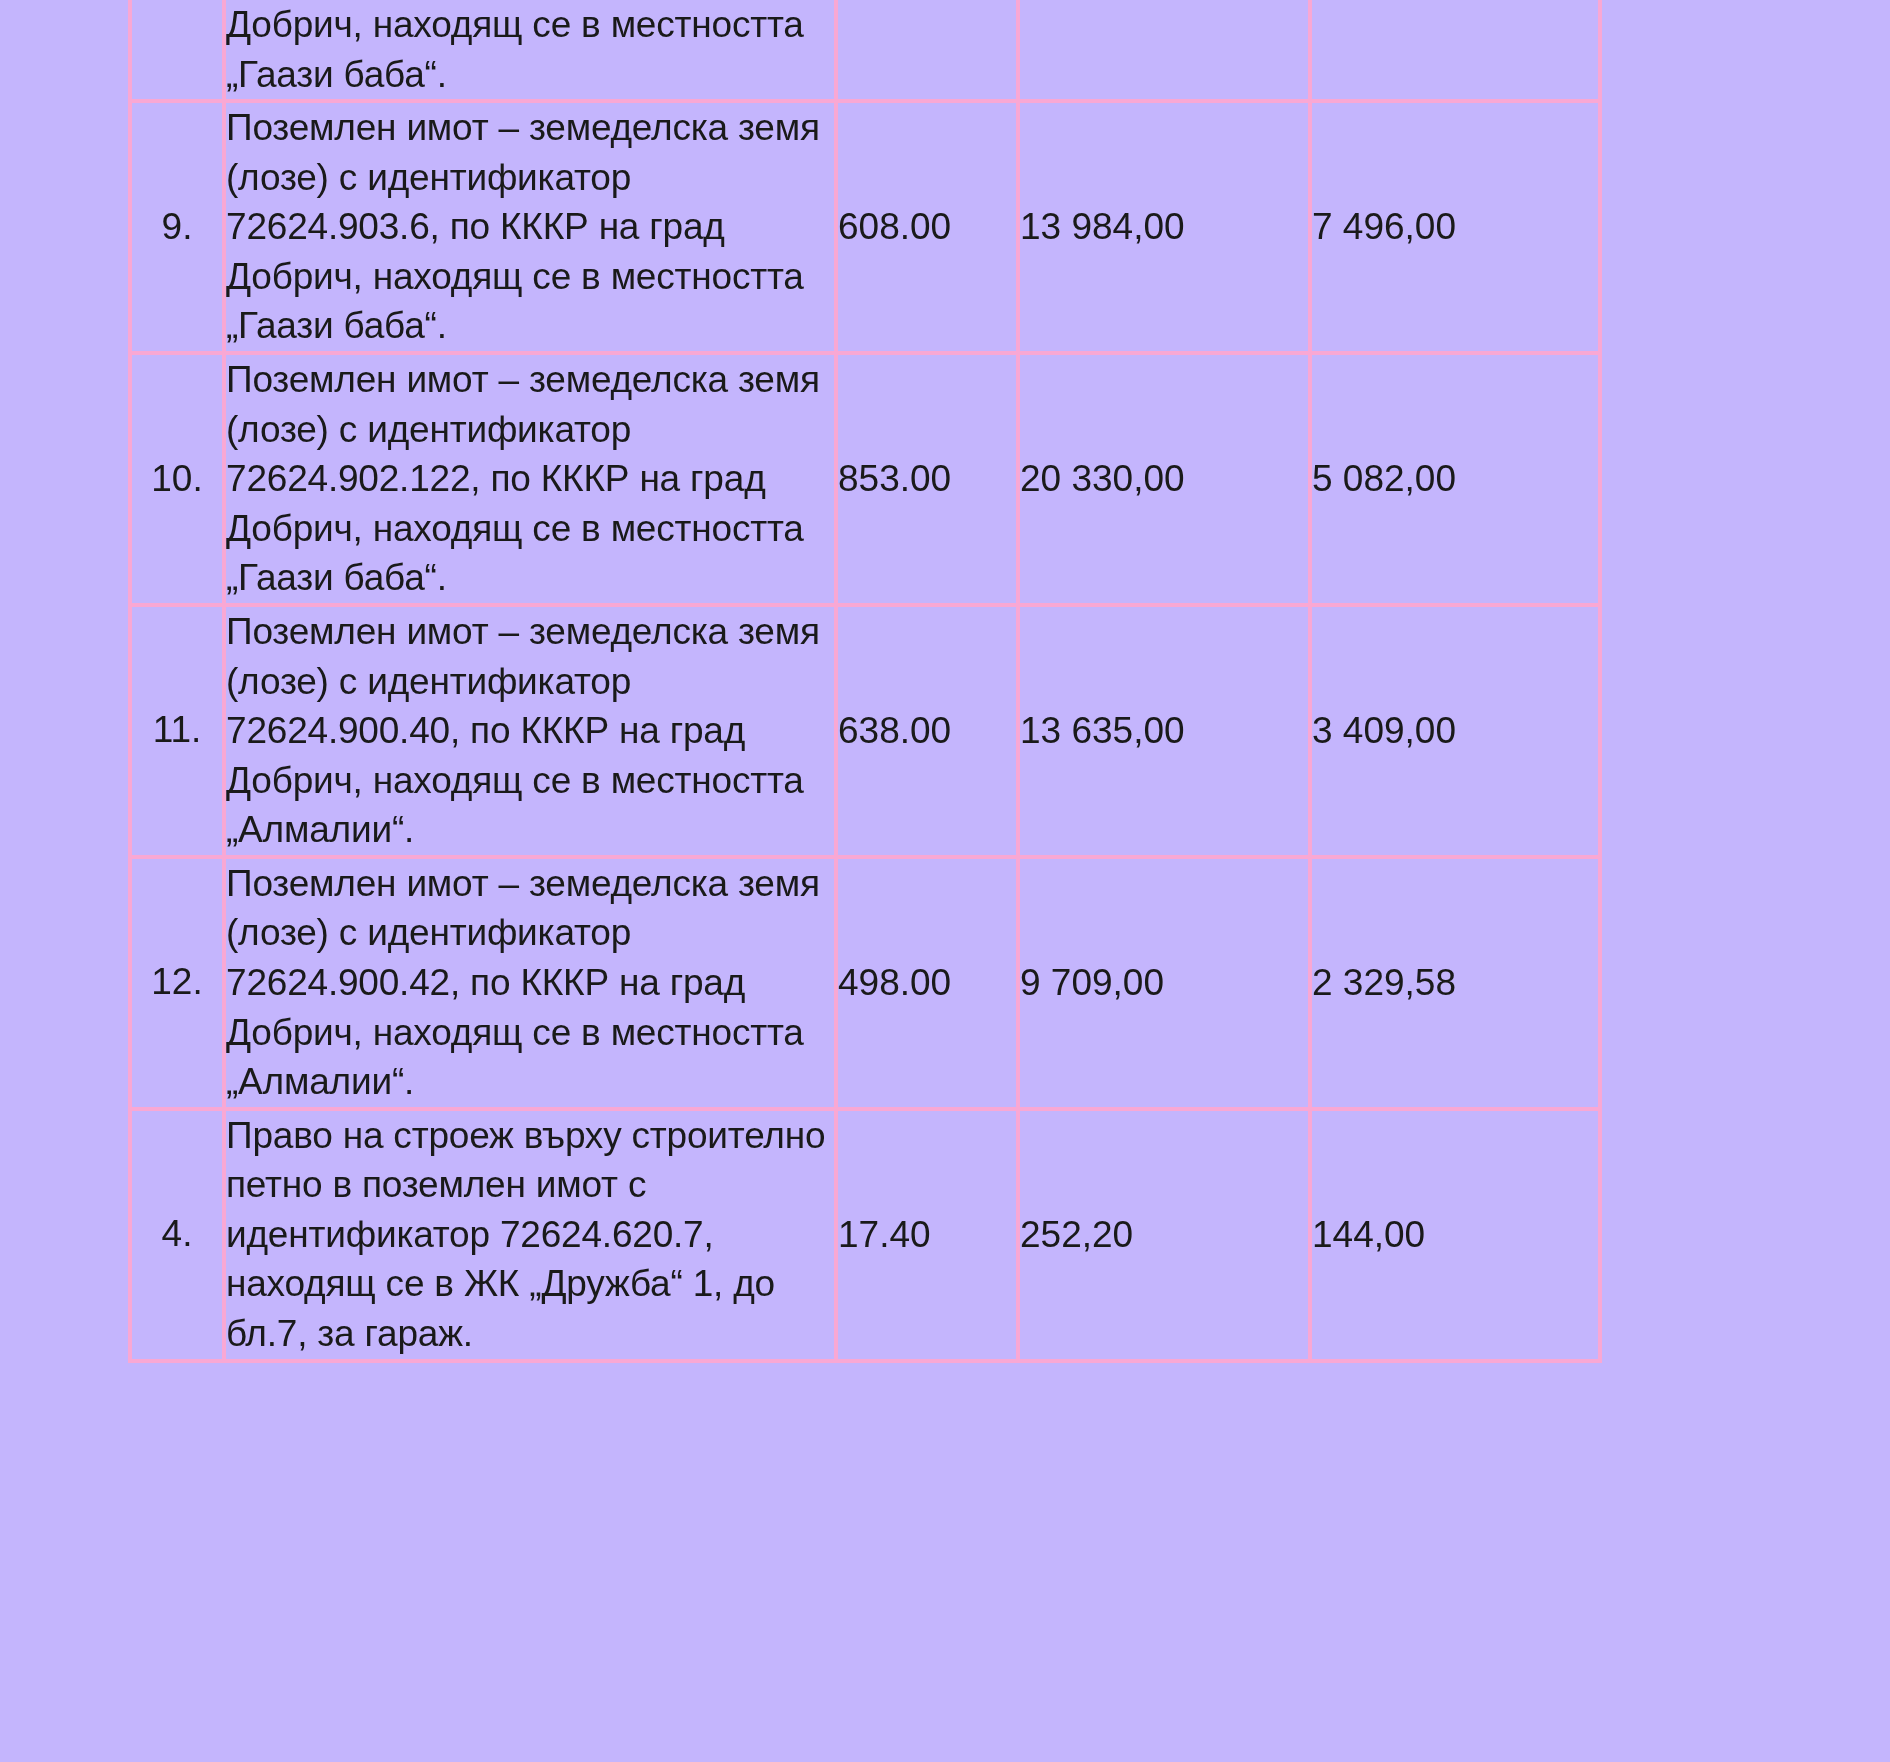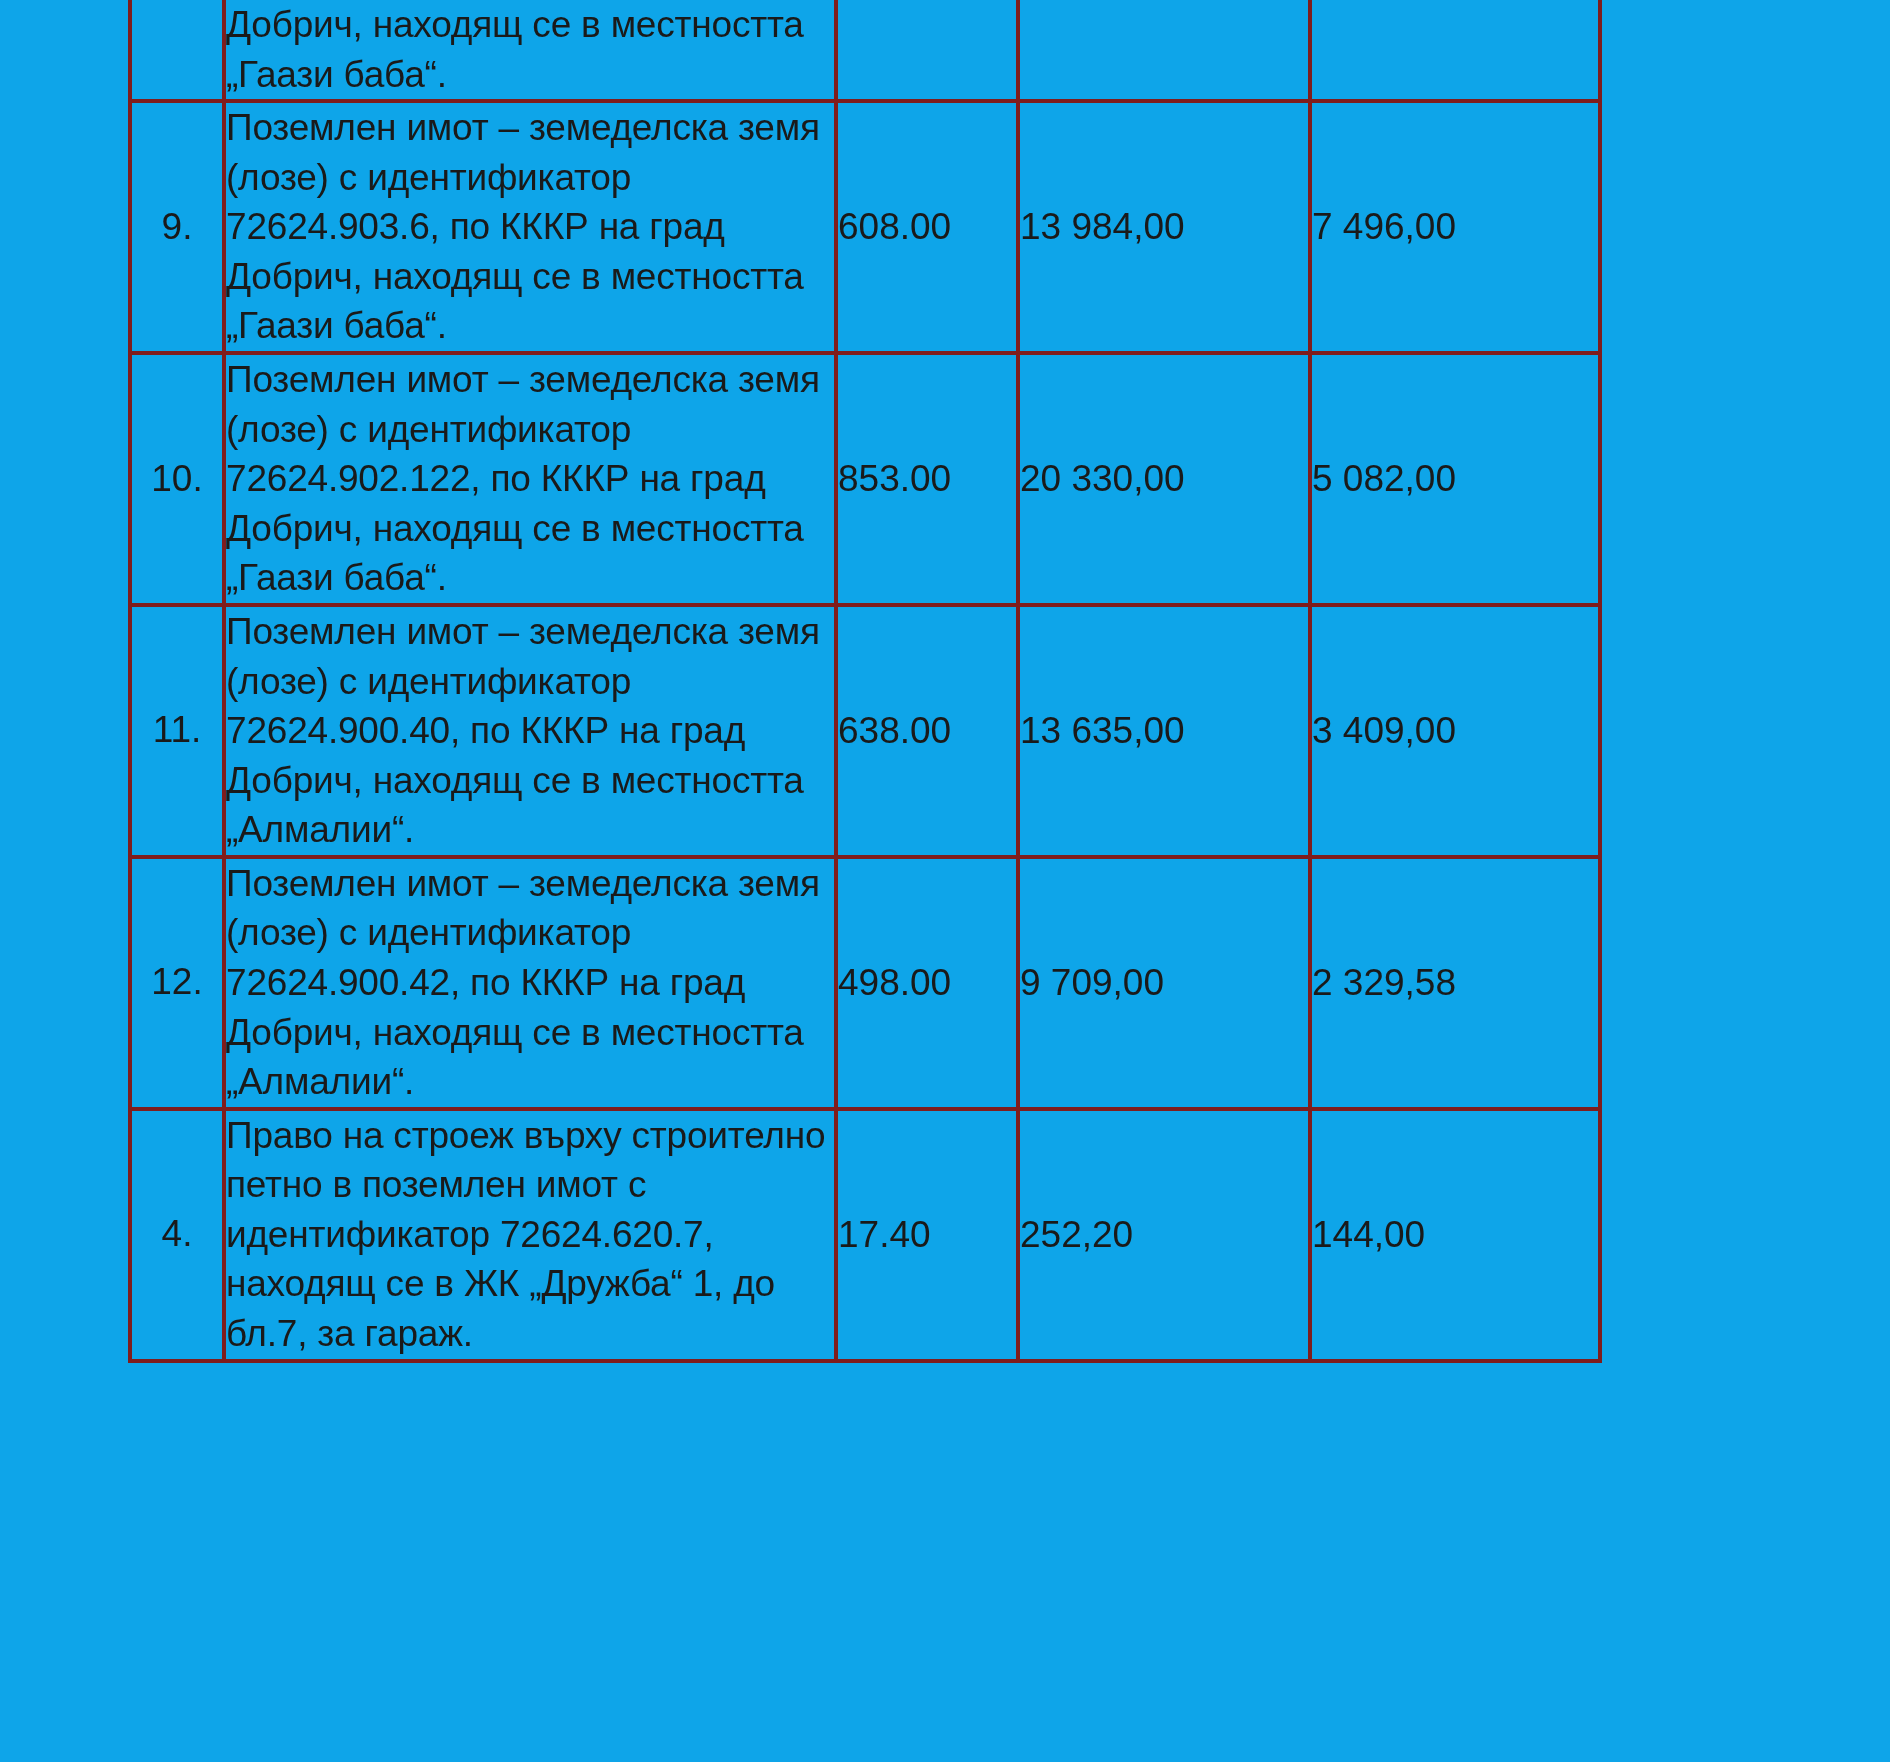--- a/index.html
+++ b/index.html
@@ -8,33 +8,33 @@
     background: #ffffff;
   }
   body {
     font-family: "Liberation Sans", sans-serif;
     color: #1a1a1a;
   }
   .page {
     width: 1890px;
     height: 1762px;
     position: relative;
-    background: #0ea5e9;
+    background: #c4b5fd;
     box-sizing: border-box;
     overflow: hidden;
   }
   table.doc-table {
     border-collapse: collapse;
     table-layout: fixed;
     margin-left: 128px;
     margin-top: 0;
     width: 1460px;
   }
   table.doc-table td {
-    border: 4px solid #7f1d1d;
+    border: 4px solid #f9a8d4;
     vertical-align: middle;
     padding: 0;
   }
   
   tr.continuation td {
     border-top: none;
   }
   
   td.col-num {
     width: 90px;

